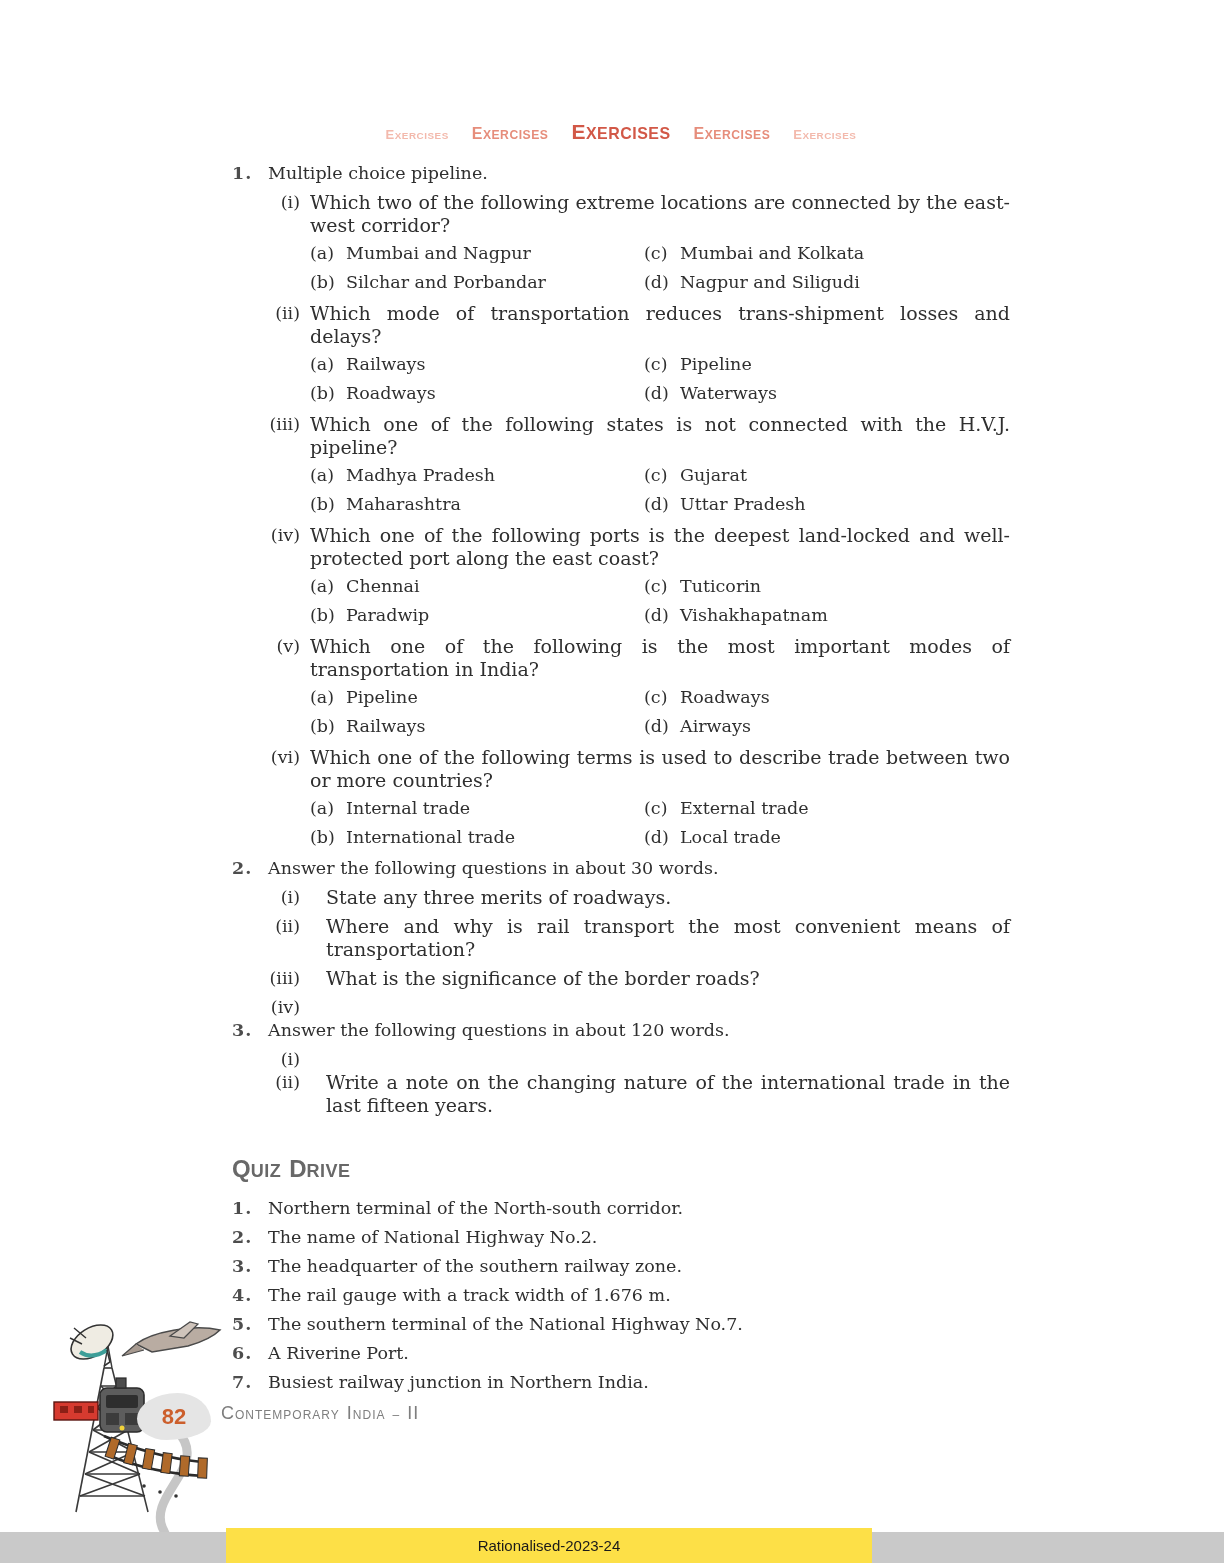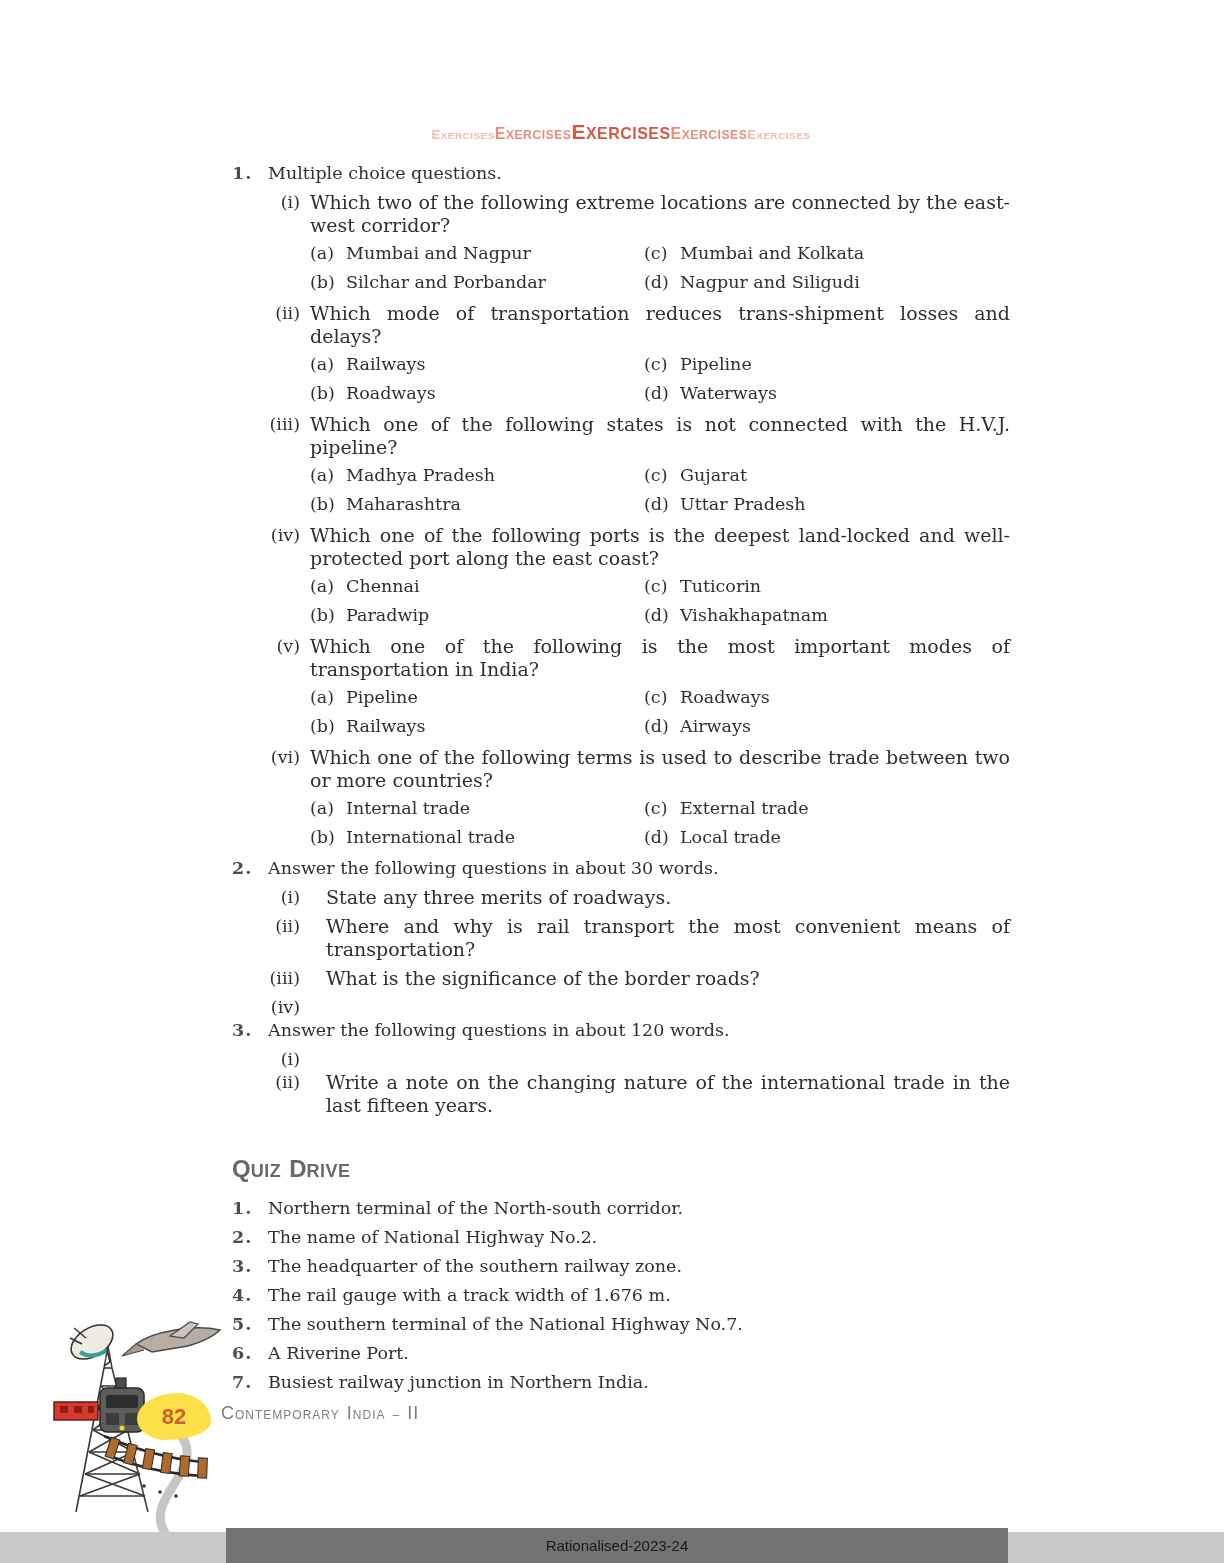--- a/index.html
+++ b/index.html
@@ -4,21 +4,21 @@
 <style>
   html,body{margin:0;padding:0;}
   body{
     width:1224px;height:1563px;position:relative;background:#ffffff;
     font-family:"DejaVu Serif","Liberation Serif",serif;
     color:#2f2f2f;overflow:hidden;
   }
   
   .content{position:absolute;left:232px;top:120px;width:778px;}
   
-  .ex-header{display:flex;justify-content:center;align-items:baseline;gap:0;
+  .ex-header{display:flex;justify-content:center;align-items:baseline;gap:23px;
     font-family:"Liberation Sans","DejaVu Sans",sans-serif;font-weight:bold;
     margin:0 0 16px 0;height:26px;}
   .ex-word{letter-spacing:.5px;}
   .ex-word .big{font-size:var(--big);}
   .ex-word .rest{font-size:calc(var(--big)*0.76);}
   .ex-1,.ex-5{--big:13px;color:#f3b9ac;}
   .ex-2,.ex-4{--big:16px;color:#e68d7b;}
   .ex-3{--big:21px;color:#d25847;}
   
   .item-title{display:grid;grid-template-columns:36px 1fr;margin-bottom:6px;
@@ -38,24 +38,24 @@
   
   .quiz-title{margin:32px 0 14px 0;height:28px;
     font-family:"Liberation Sans","DejaVu Sans",sans-serif;font-weight:bold;color:#686868;}
   .quiz-title .big{font-size:24px;}
   .quiz-title .rest{font-size:18px;letter-spacing:.5px;}
   .quiz-title .sp{display:inline-block;width:8px;}
   .quiz-item{display:grid;grid-template-columns:36px 1fr;margin-bottom:6px;
     font-size:17.5px;line-height:23px;}
   
   .footer-graybar{position:absolute;left:0;bottom:0;width:1224px;height:31px;background:#c9c9c9;}
-  .footer-banner{position:absolute;left:226px;bottom:0;width:782px;height:35px;background:#737373;
+  .footer-banner{position:absolute;left:226px;bottom:0;width:646px;height:35px;background:#fde047;
     display:flex;align-items:center;justify-content:center;
     font-family:"Liberation Sans","DejaVu Sans",sans-serif;font-size:15px;color:#1a1a1a;}
-  .page-badge{position:absolute;left:137px;top:1393px;width:74px;height:47px;background:#fde047;
+  .page-badge{position:absolute;left:137px;top:1393px;width:74px;height:47px;background:#e5e5e5;
     border-radius:55% 45% 60% 40%/55% 60% 40% 45%;
     display:flex;align-items:center;justify-content:center;
     font-family:"Liberation Sans","DejaVu Sans",sans-serif;font-weight:bold;
     font-size:22px;color:#cc5f2c;}
   .book-title{position:absolute;left:221px;top:1403px;height:24px;
     font-family:"Liberation Sans","DejaVu Sans",sans-serif;color:#7e7e7e;letter-spacing:1px;}
   .book-title .big{font-size:18px;}
   .book-title .rest{font-size:12px;}
   .book-title .sp{display:inline-block;width:7px;}
   .illus{position:absolute;left:52px;top:1316px;}
@@ -129,21 +129,21 @@
       <span class="ex-word ex-1"><span class="big">E</span><span class="rest">XERCISES</span></span>
       <span class="ex-word ex-2"><span class="big">E</span><span class="rest">XERCISES</span></span>
       <span class="ex-word ex-3"><span class="big">E</span><span class="rest">XERCISES</span></span>
       <span class="ex-word ex-4"><span class="big">E</span><span class="rest">XERCISES</span></span>
       <span class="ex-word ex-5"><span class="big">E</span><span class="rest">XERCISES</span></span>
     </div>
 
   <div id="mcq-section">
     <div class="item-title">
       <span class="item-num">1.</span>
-      <span>Multiple choice questions.</span>
+      <span>Multiple choice pipeline.</span>
     </div>
     <div id="mcq-questions">
         <div class="question-row">
           <span class="q-label">(i)</span>
           <div>
             <p class="q-text">Which two of the following extreme locations are connected by the east-west corridor?</p>
             <div class="options">
               <div class="option">
                 <span class="opt-label">(a)</span>
                 <span class="opt-text">Mumbai and Nagpur</span>

